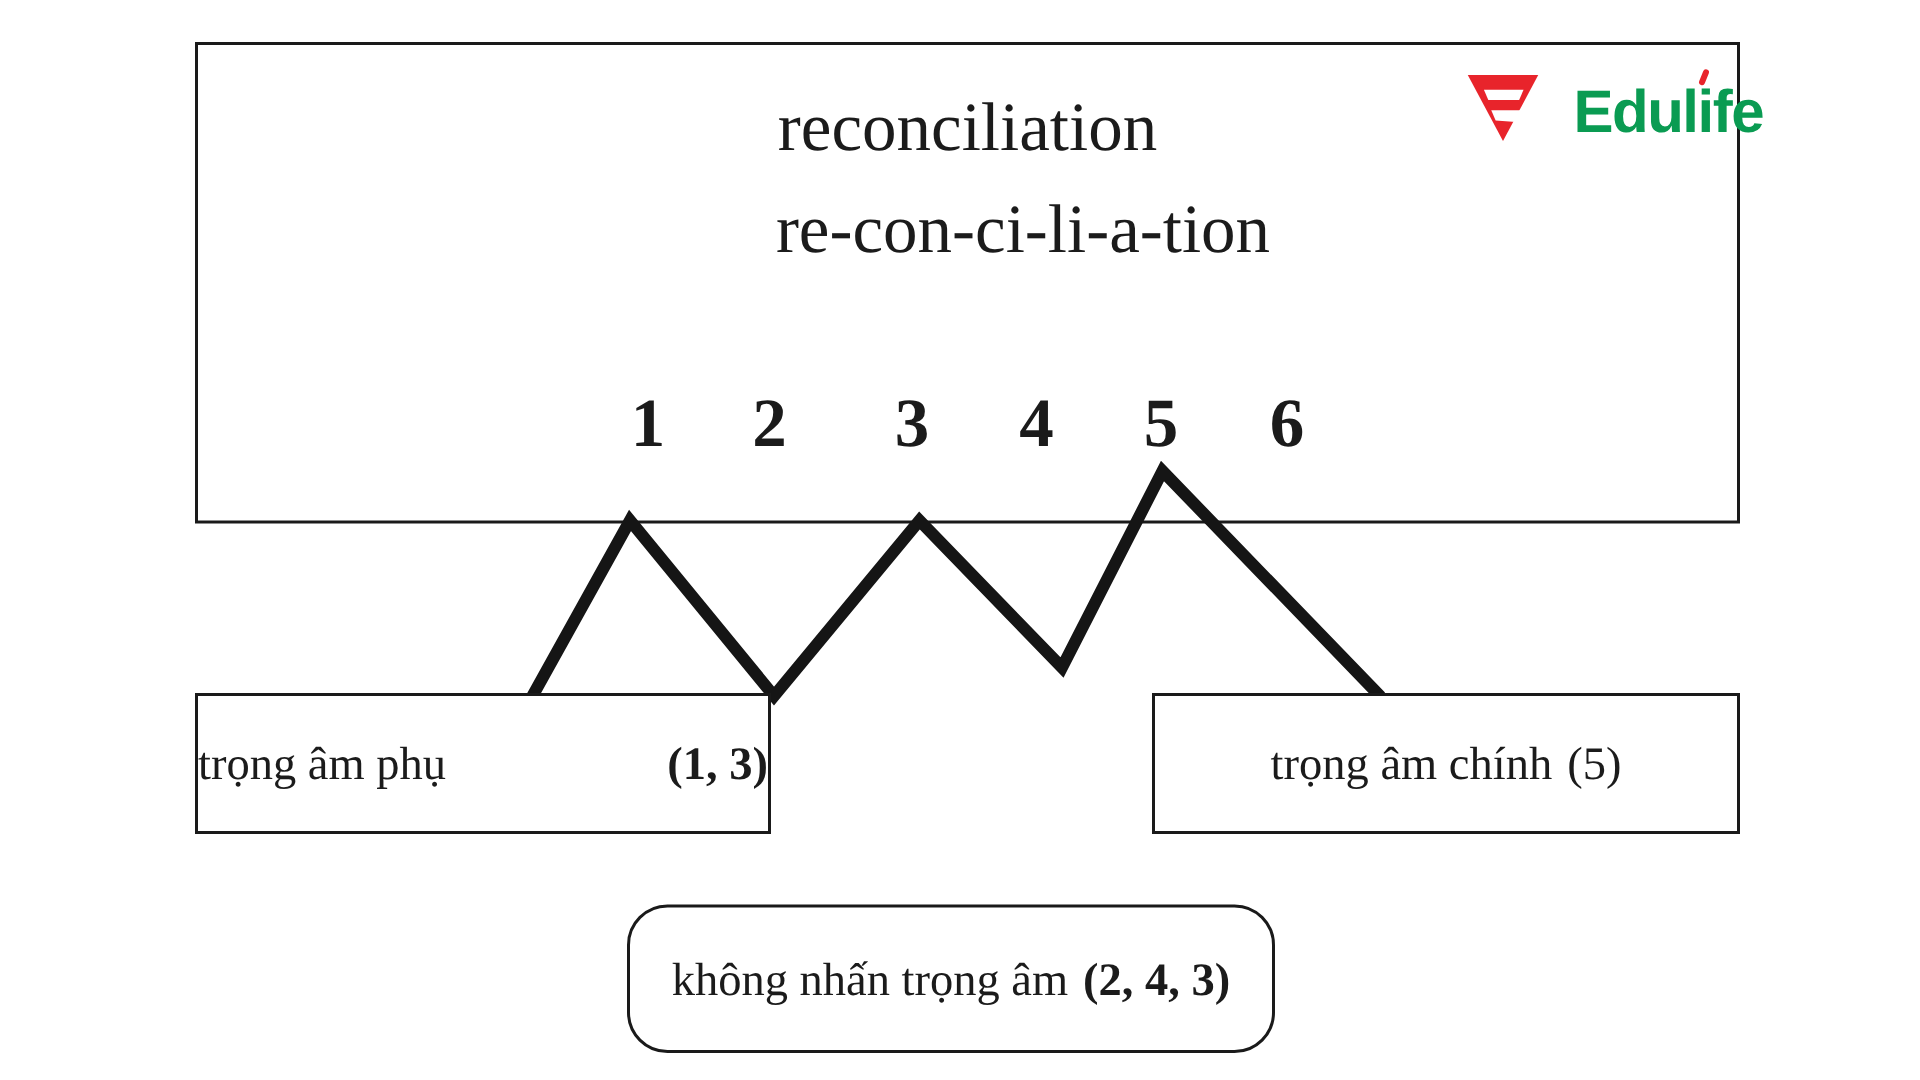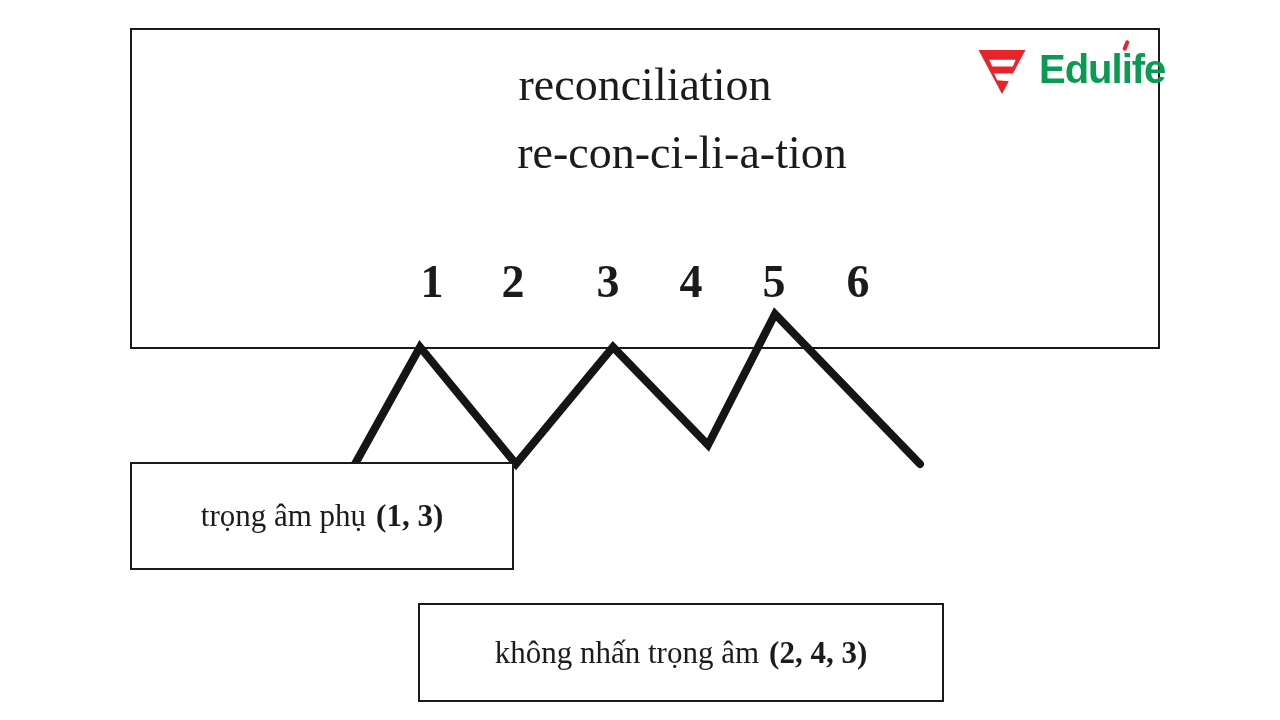--- a/index.html
+++ b/index.html
@@ -51,30 +51,30 @@
 
   .label-box {
     display: flex;
     align-items: center;
     justify-content: center;
     font-size: 31px;
     white-space: nowrap;
   }
   .label-box .nums { font-weight: bold; margin-left: 10px; }
   .label-box .nums.normal { font-weight: normal; }
-  .secondary-box  { left: 130px; top: 462px; width: 384px; height: 108px; }
+  .secondary-box  { left: 130px; top: 462px; width: 384px; height: 94px; justify-content: space-between; }
   .primary-box    { left: 768px; top: 462px; width: 392px; height: 94px; }
-  .unstressed-box { left: 418px; top: 603px; width: 526px; height: 99px; }
+  .unstressed-box { left: 418px; top: 603px; width: 432px; height: 99px; border-radius: 27px; }
 
   .logo {
     position: absolute;
     left: 977px; top: 49px;
     display: flex;
-    align-items: flex-start;
-    gap: 12px;
+    align-items: flex-end;
+    gap: 22px;
   }
   .logo-icon { width: 50px; height: 46px; }
   .logo-text {
     font-family: "Liberation Sans", sans-serif;
     font-weight: bold;
     font-size: 40px;
     line-height: 1;
     color: #0a9b52;
     letter-spacing: -1px;
     display: flex;
@@ -121,19 +121,23 @@
 
   <svg class="zigzag-svg" viewBox="0 0 1280 720">
     <polyline fill="none" stroke-width="8" stroke-linejoin="miter" stroke-linecap="round" stroke="#151515" points="355,464 420,347 516,464 613,347 708,445 775,314 920,464"></polyline>
   </svg>
 
   <div class="box label-box secondary-box">
     <span>trọng âm phụ</span>
     <span class="nums">(1, 3)</span>
   </div>
 
+  <div class="box label-box primary-box">
+    <span>trọng âm chính</span>
+    <span class="nums normal">(5)</span>
+  </div>
 
   <div class="box label-box unstressed-box">
     <span>không nhấn trọng âm</span>
     <span class="nums">(2, 4, 3)</span>
   </div>
 
 </div>
 
 </body></html>

